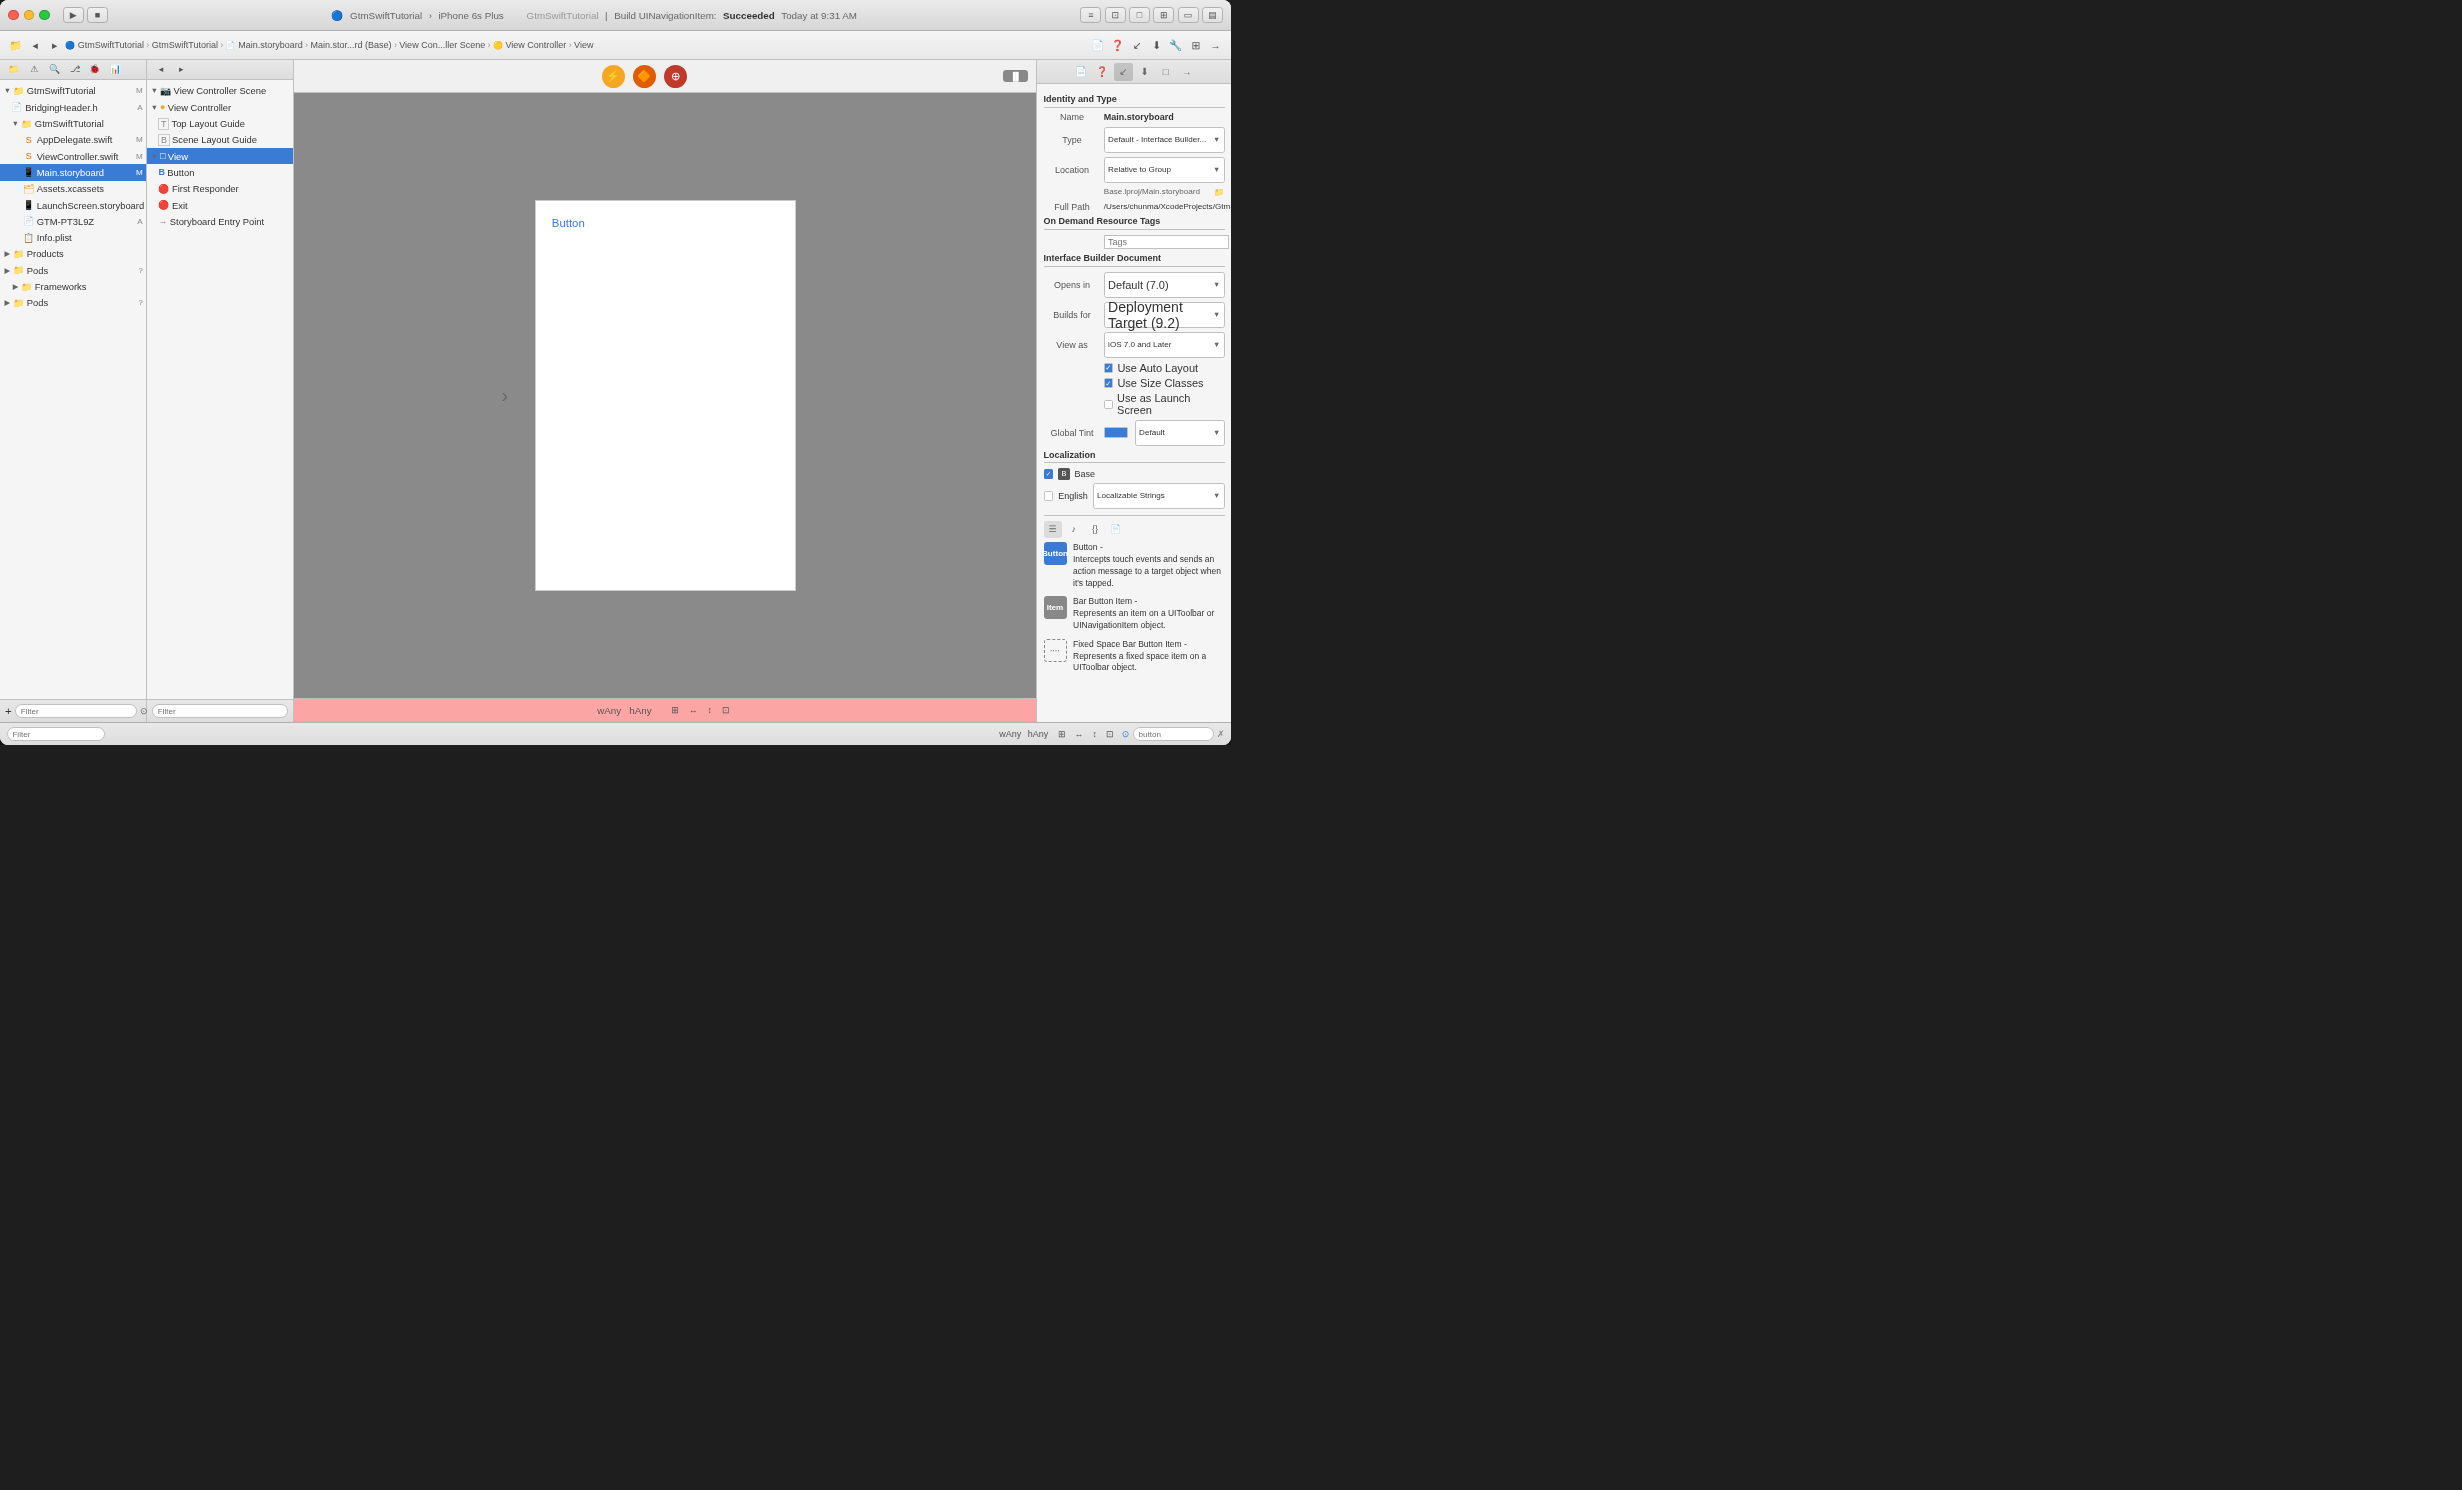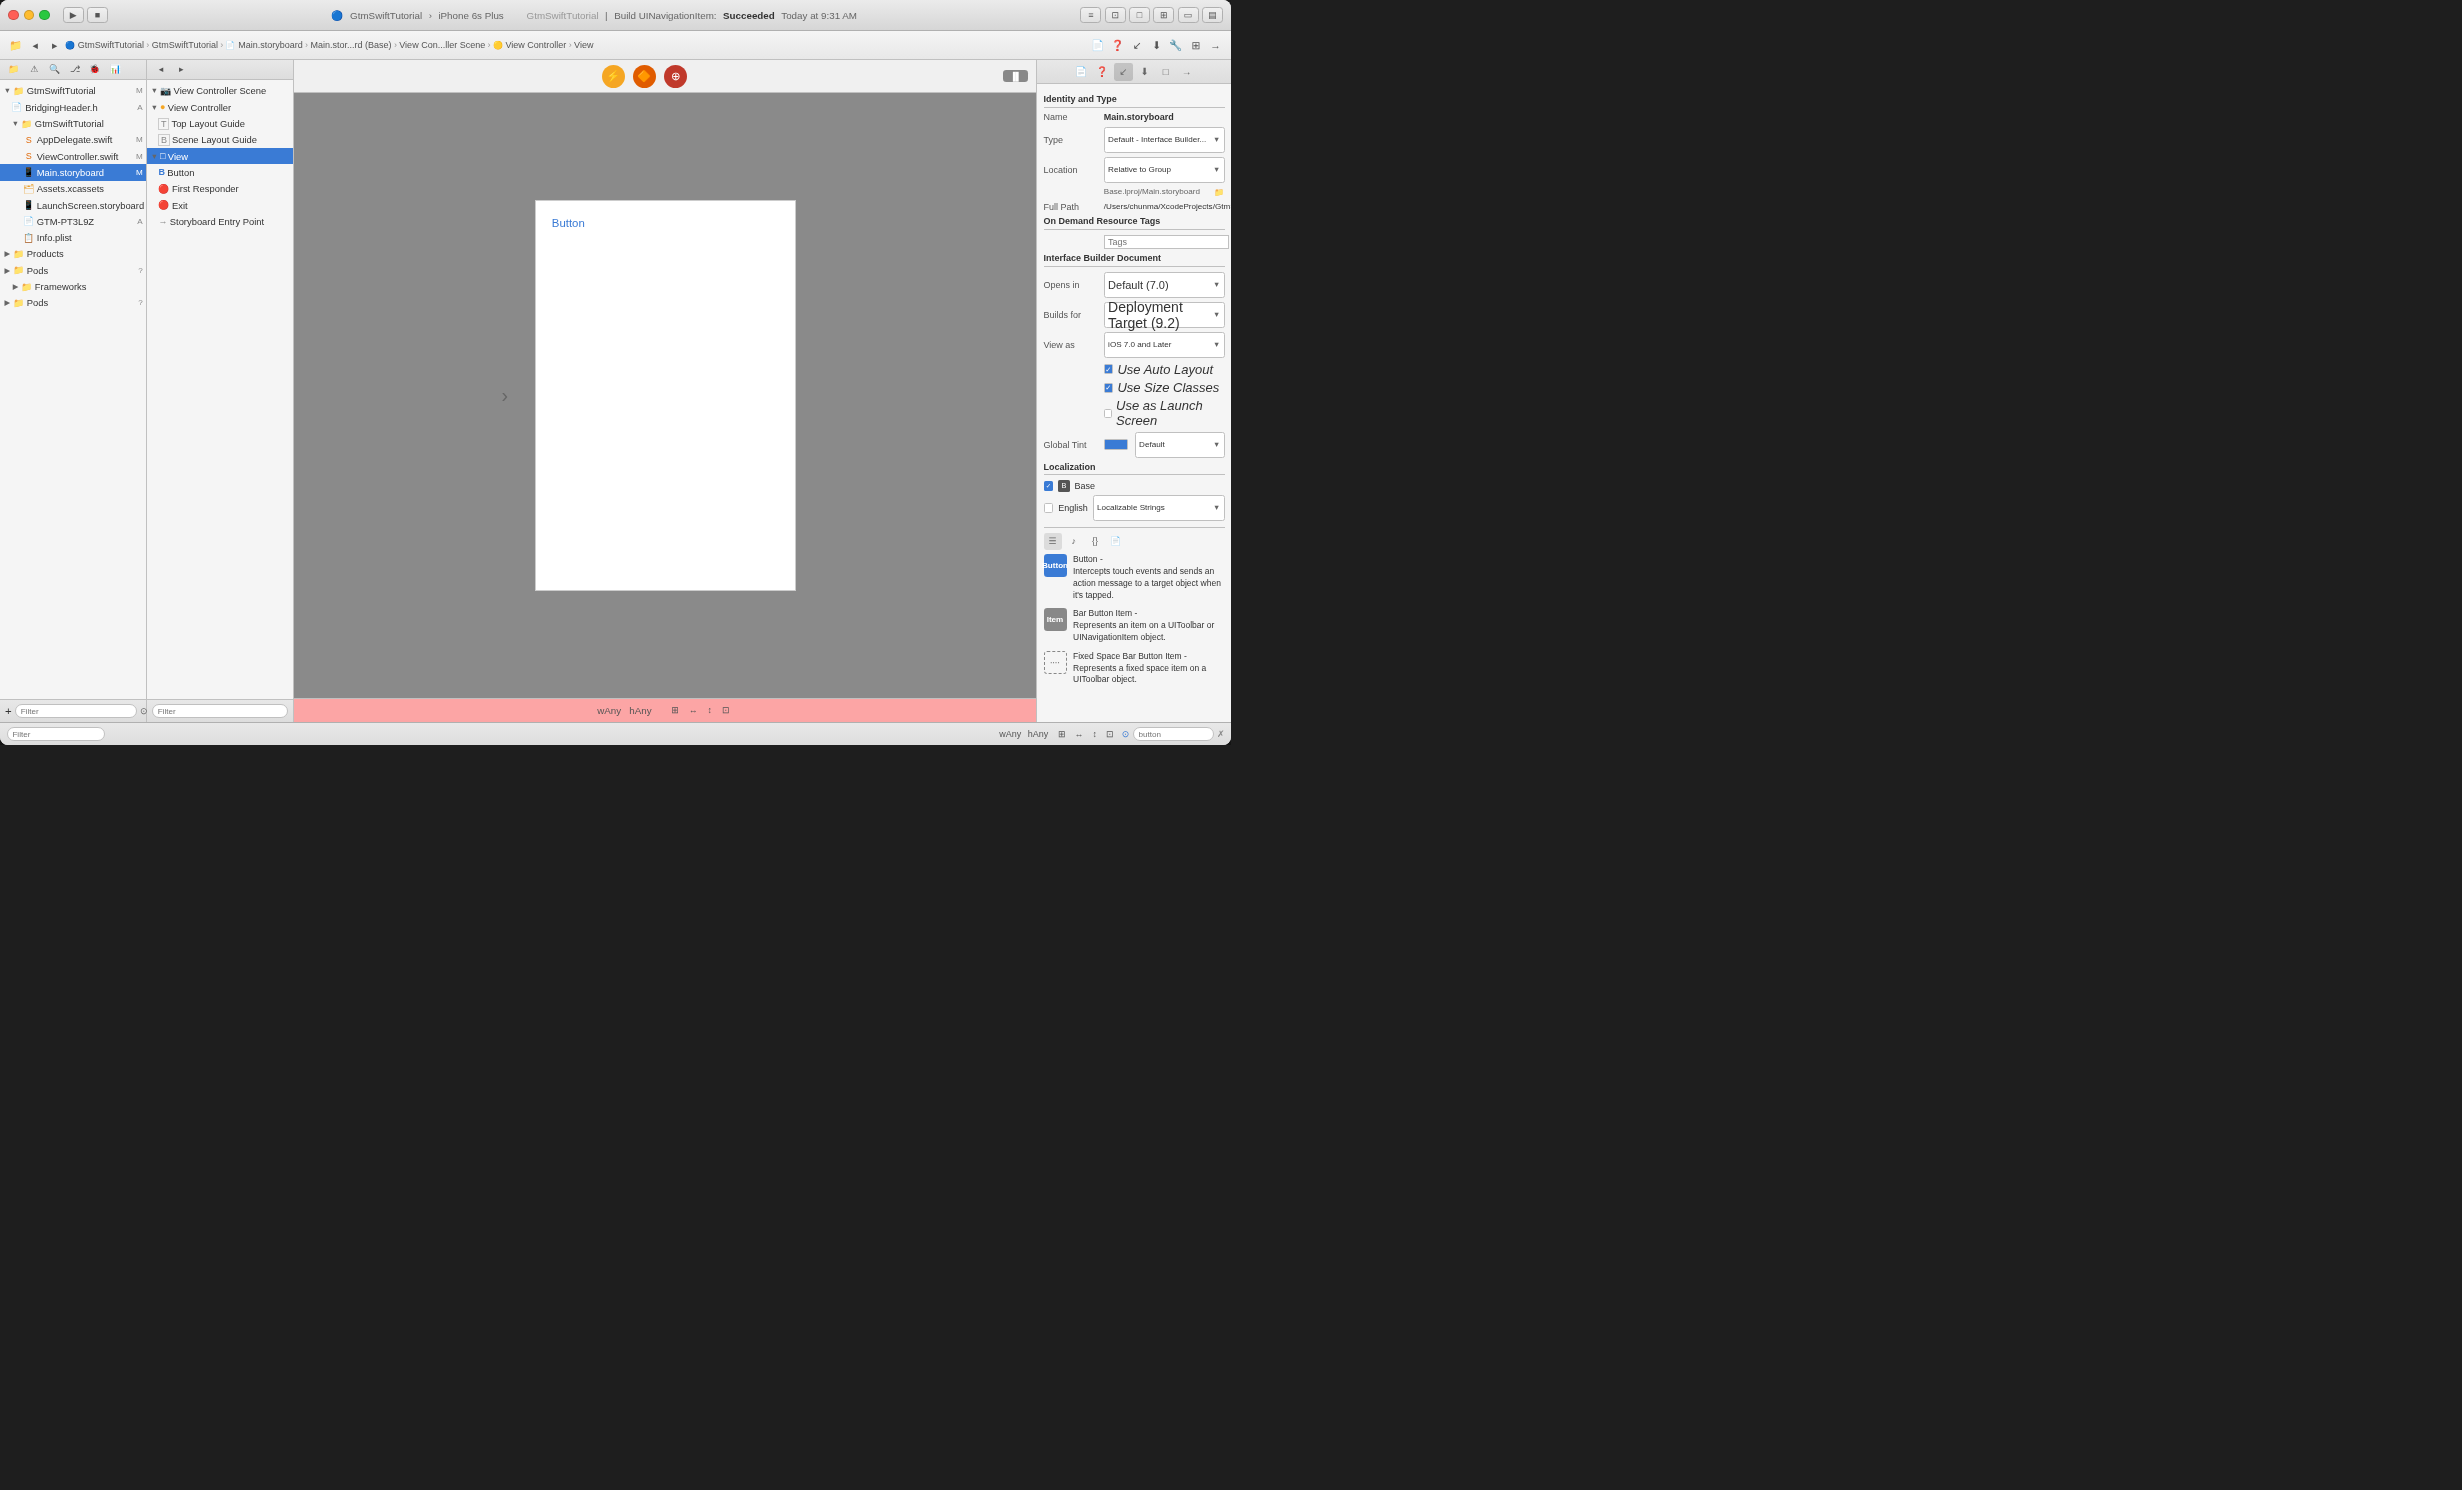--- a/index.html
+++ b/index.html
@@ -307,21 +307,21 @@
     .inspector-row {
       display: flex;
       align-items: center;
       margin-bottom: 4.1px;
       gap: 3.3px;
     }
     .inspector-label {
       width: 57px;
       font-size: 9px;
       color: #555;
-      text-align: left;
+      text-align: center;
       flex-shrink: 0;
     }
     .inspector-value {
       flex: 1;
       font-size: 9px;
       color: #333;
     }
     .inspector-field {
       flex: 1;
       height: 14.7px;
@@ -354,21 +354,21 @@
     }
     .checkbox-box {
       width: 9.8px; height: 9.8px;
       border: 0.8px solid #c0c0c0;
       background: white;
       border-radius: 1.6px;
       display: flex; align-items: center; justify-content: center;
       font-size: 7.3px; color: #3a7bd5;
     }
     .checkbox-checked { background: #3a7bd5; color: white; }
-    .checkbox-label { font-size: 13px; color: #333; font-style: italic; }
+    .checkbox-label { font-size: 11px; color: #333; }
     .tint-swatch { width: 24.4px; height: 11.4px; background: #3a7bd5; border: 0.8px solid #c0c0c0; border-radius: 1.6px; }
     .localization-row {
       display: flex;
       align-items: center;
       gap: 4.9px;
       margin-bottom: 3.3px;
     }
     .loc-checkbox { width: 9.8px; height: 9.8px; background: #3a7bd5; border-radius: 1.6px; display: flex; align-items: center; justify-content: center; font-size: 6.5px; color: white; }
     .loc-icon { width: 11.4px; height: 11.4px; background: #888; border-radius: 1.6px; display: flex; align-items: center; justify-content: center; font-size: 7.3px; color: white; }
     .loc-label { font-size: 9px; color: #333; }

